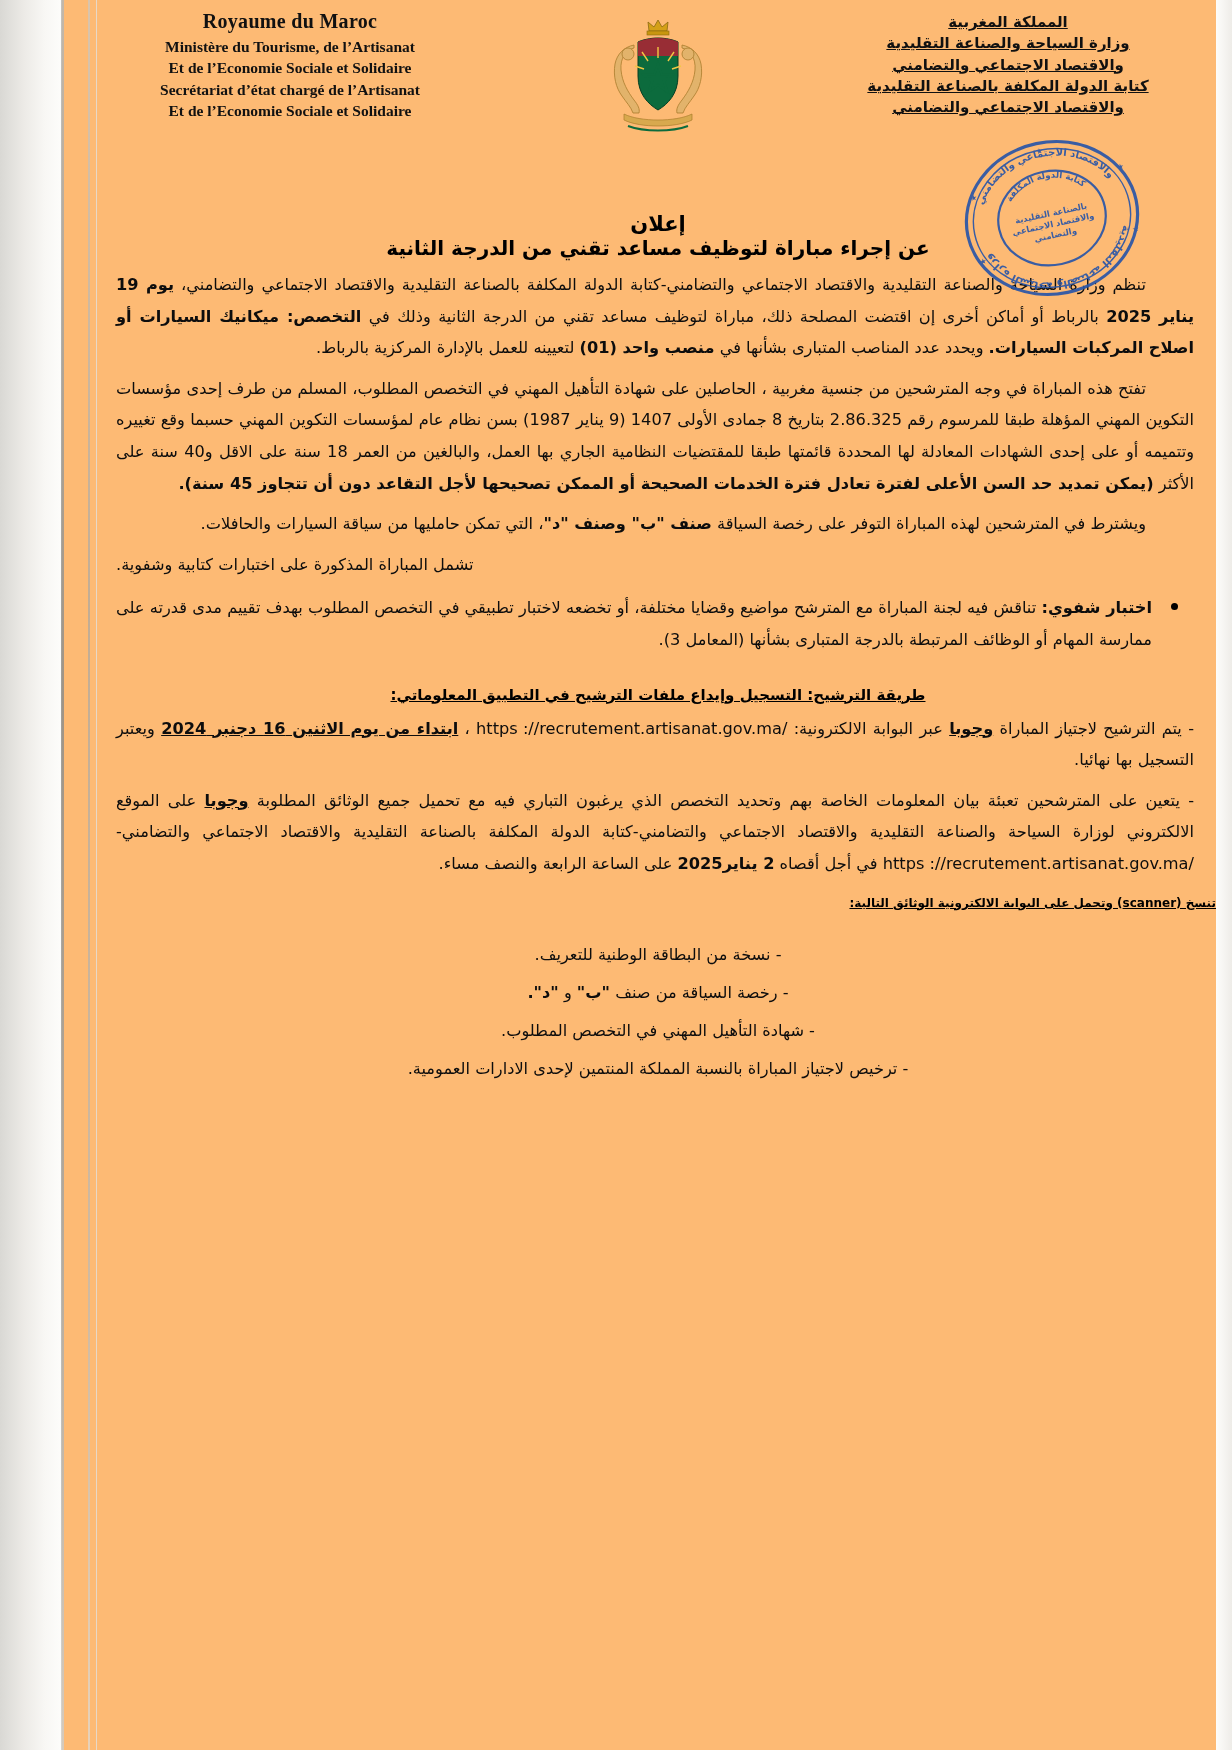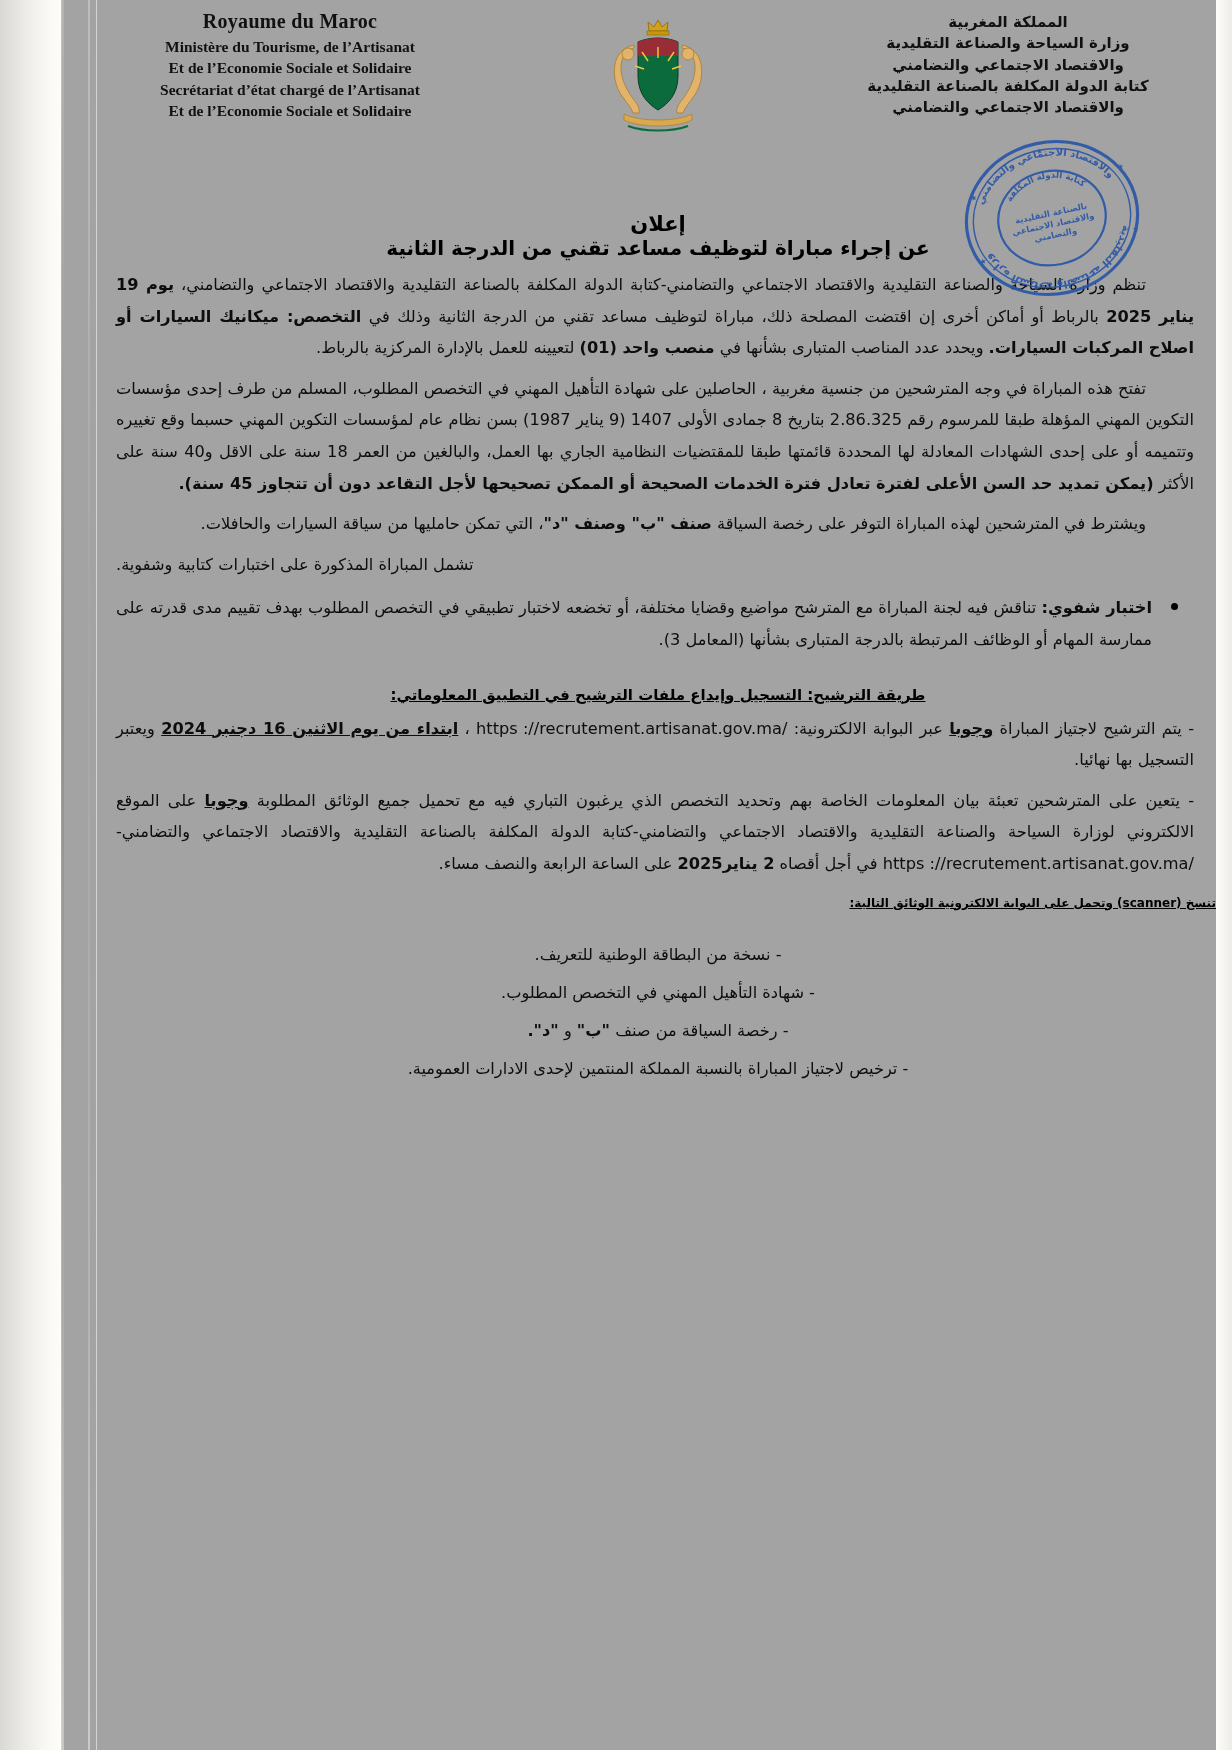--- a/index.html
+++ b/index.html
@@ -1,20 +1,20 @@
 <!DOCTYPE html>
 <html lang="ar"><head>
 <meta charset="utf-8">
 <title>Announcement</title>
 <style>
   html,body{margin:0;padding:0;background:#6e6e6e;}
   body{font-family:"Liberation Serif","DejaVu Serif",serif;}
   .page{
     position:relative;width:1232px;height:1750px;
-    background:#a3a3a3;overflow:hidden;
+    background:#fdba74;overflow:hidden;
   }
   
   .scan-gutter{position:absolute;left:0;top:0;width:62px;height:100%;
     background:linear-gradient(to right,#d9d8d4 0%,#eceae6 38%,#f8f7f4 72%,#fdfdfb 100%);}
   .scan-edge1{position:absolute;left:61px;top:0;width:3px;height:100%;
     background:linear-gradient(to bottom,#b9b7b2,#8f8d88 40%,#a8a6a1 70%,#cfcdc8);opacity:.85;}
   .scan-edge2{position:absolute;left:88px;top:0;width:2px;height:100%;
     background:linear-gradient(to bottom,#cbc9c4,#a9a7a2 35%,#bdbbb6 75%,#dedcd7);opacity:.7;}
   .scan-edge3{position:absolute;left:96px;top:0;width:1px;height:100%;
     background:#e2e0dc;opacity:.8;}
@@ -24,21 +24,21 @@
   .sheet{position:absolute;left:100px;top:0;right:16px;bottom:0;}
 
   
   .header{position:relative;height:150px;}
   .fr-block{position:absolute;left:20px;top:10px;width:340px;text-align:center;
     font-family:"Liberation Serif","DejaVu Serif",serif;color:#111;}
   .fr-title{font-size:20px;font-weight:bold;letter-spacing:.3px;margin-bottom:3px;}
   .fr-line{font-size:15.5px;font-weight:bold;line-height:1.38;}
   .ar-block{position:absolute;right:28px;top:12px;width:360px;text-align:center;
     direction:rtl;color:#111;font-family:"DejaVu Sans","Liberation Sans",sans-serif;}
-  .ar-line{font-size:15px;font-weight:bold;line-height:1.42;white-space:nowrap;}
+  .ar-line{font-size:15px;font-weight:bold;line-height:1.42;white-space:nowrap;text-decoration:underline;}
 
   .emblem{position:absolute;left:50%;transform:translateX(-50%);top:14px;width:108px;height:120px;}
 
   
   .stamp{position:absolute;right:62px;top:128px;width:204px;height:180px;
     opacity:.92;pointer-events:none;}
 
   
   .title-ann{margin-top:62px;text-align:center;direction:rtl;
     font-family:"DejaVu Sans","Liberation Sans",sans-serif;
@@ -190,21 +190,21 @@
     <div class="body" style="margin-top:6px;">
       <p><span>- يتم الترشيح لاجتياز المباراة </span><b class="u">وجوبا</b><span> عبر البوابة الالكترونية:  </span><span class="ltr">https ://recrutement.artisanat.gov.ma/</span><span> ، </span><b class="u">ابتداء من يوم الاثنين 16 دجنبر 2024</b><span> ويعتبر التسجيل بها نهائيا.</span></p>
 
       <p><span>- يتعين على المترشحين تعبئة بيان المعلومات الخاصة بهم وتحديد التخصص الذي يرغبون التباري فيه مع تحميل جميع الوثائق المطلوبة </span><b class="u">وجوبا</b><span> على الموقع الالكتروني لوزارة السياحة والصناعة التقليدية والاقتصاد الاجتماعي والتضامني-كتابة الدولة المكلفة بالصناعة التقليدية والاقتصاد الاجتماعي والتضامني-</span><span class="ltr">https ://recrutement.artisanat.gov.ma/</span><span>  في أجل أقصاه </span><b>2 يناير2025</b><span> على الساعة الرابعة والنصف مساء.</span></p>
     </div>
 
     <div class="sec-head2">تنسخ  (scanner) وتحمل على البوابة الالكترونية الوثائق التالية:</div>
 
     <div class="dash-list">
       <div>- نسخة من البطاقة الوطنية للتعريف.</div>
-      <div>- شهادة التأهيل المهني في التخصص المطلوب.</div>
       <div>
         <span>- رخصة السياقة من صنف </span><b>"ب"</b><span> و </span><b>"د".</b>
       </div>
+      <div>- شهادة التأهيل المهني في التخصص المطلوب.</div>
       <div>- ترخيص لاجتياز المباراة بالنسبة المملكة  المنتمين لإحدى الادارات العمومية.</div>
     </div>
 
   </div>
 </div>
 
 </body></html>

